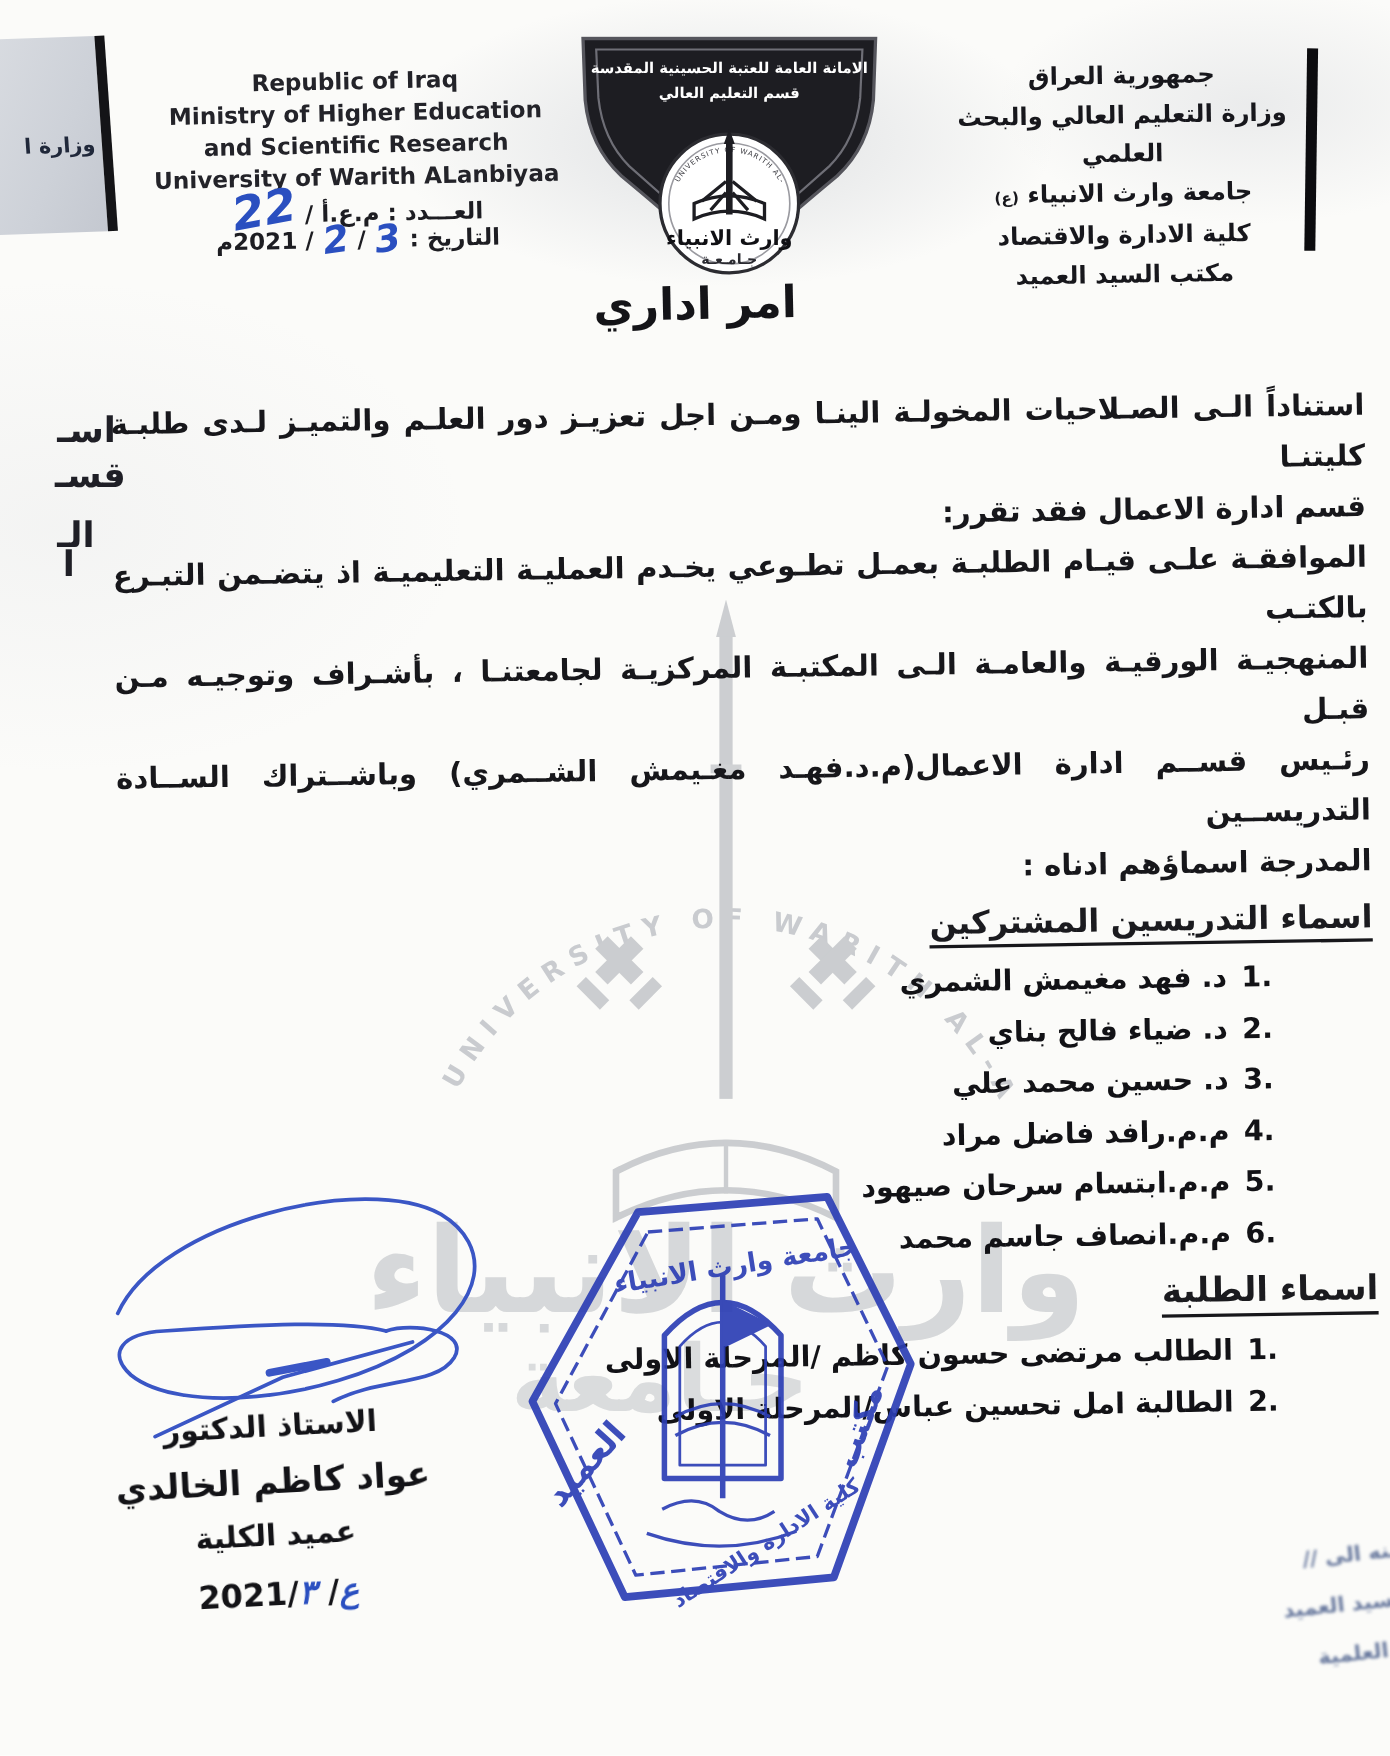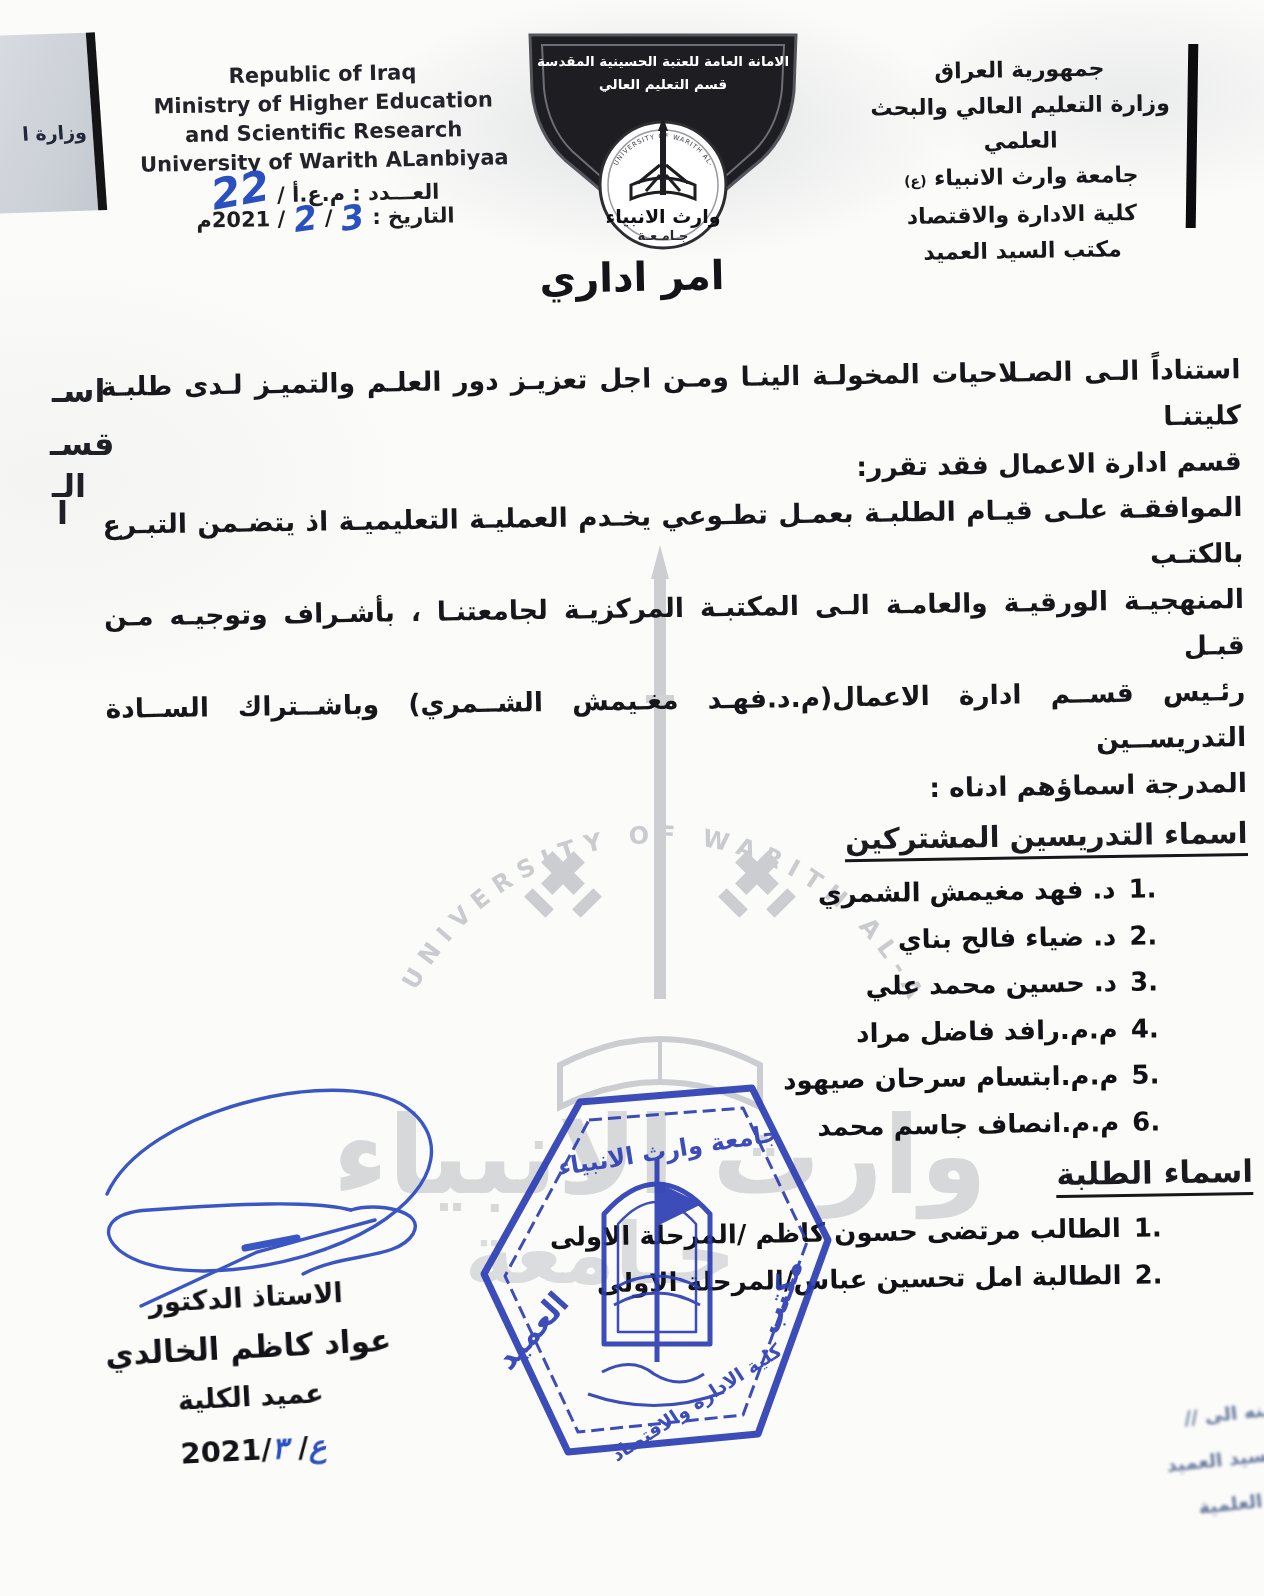--- a/index.html
+++ b/index.html
@@ -64,21 +64,21 @@
 </style>
 </head>
 <body>
 
 <div class="page">
 
   <div class="tl-artifact">
     <span>وزارة ا</span>
   </div>
   <div class="frag" style="left:52px;top:372px;">اسـ</div>
-  <div class="frag" style="left:50px;top:413px;margin-top:12px;">قسـ</div>
+  <div class="frag" style="left:50px;top:413px;">قسـ</div>
   <div class="frag" style="left:52px;top:467px;">الـ</div>
   <div class="frag" style="left:57px;top:494px;">ا</div>
   <div class="edge-bar-right"></div>
 
   <svg class="wm" width="700" height="745" viewBox="0 0 700 745">
     <defs>
         <path id="wmArc" d="M 95,470 A 275,275 0 0 1 605,470" fill="none"></path>
       </defs>
     <g opacity="0.9">
       <text font-size="24" letter-spacing="9" fill="#c3c6ca" font-weight="bold">

